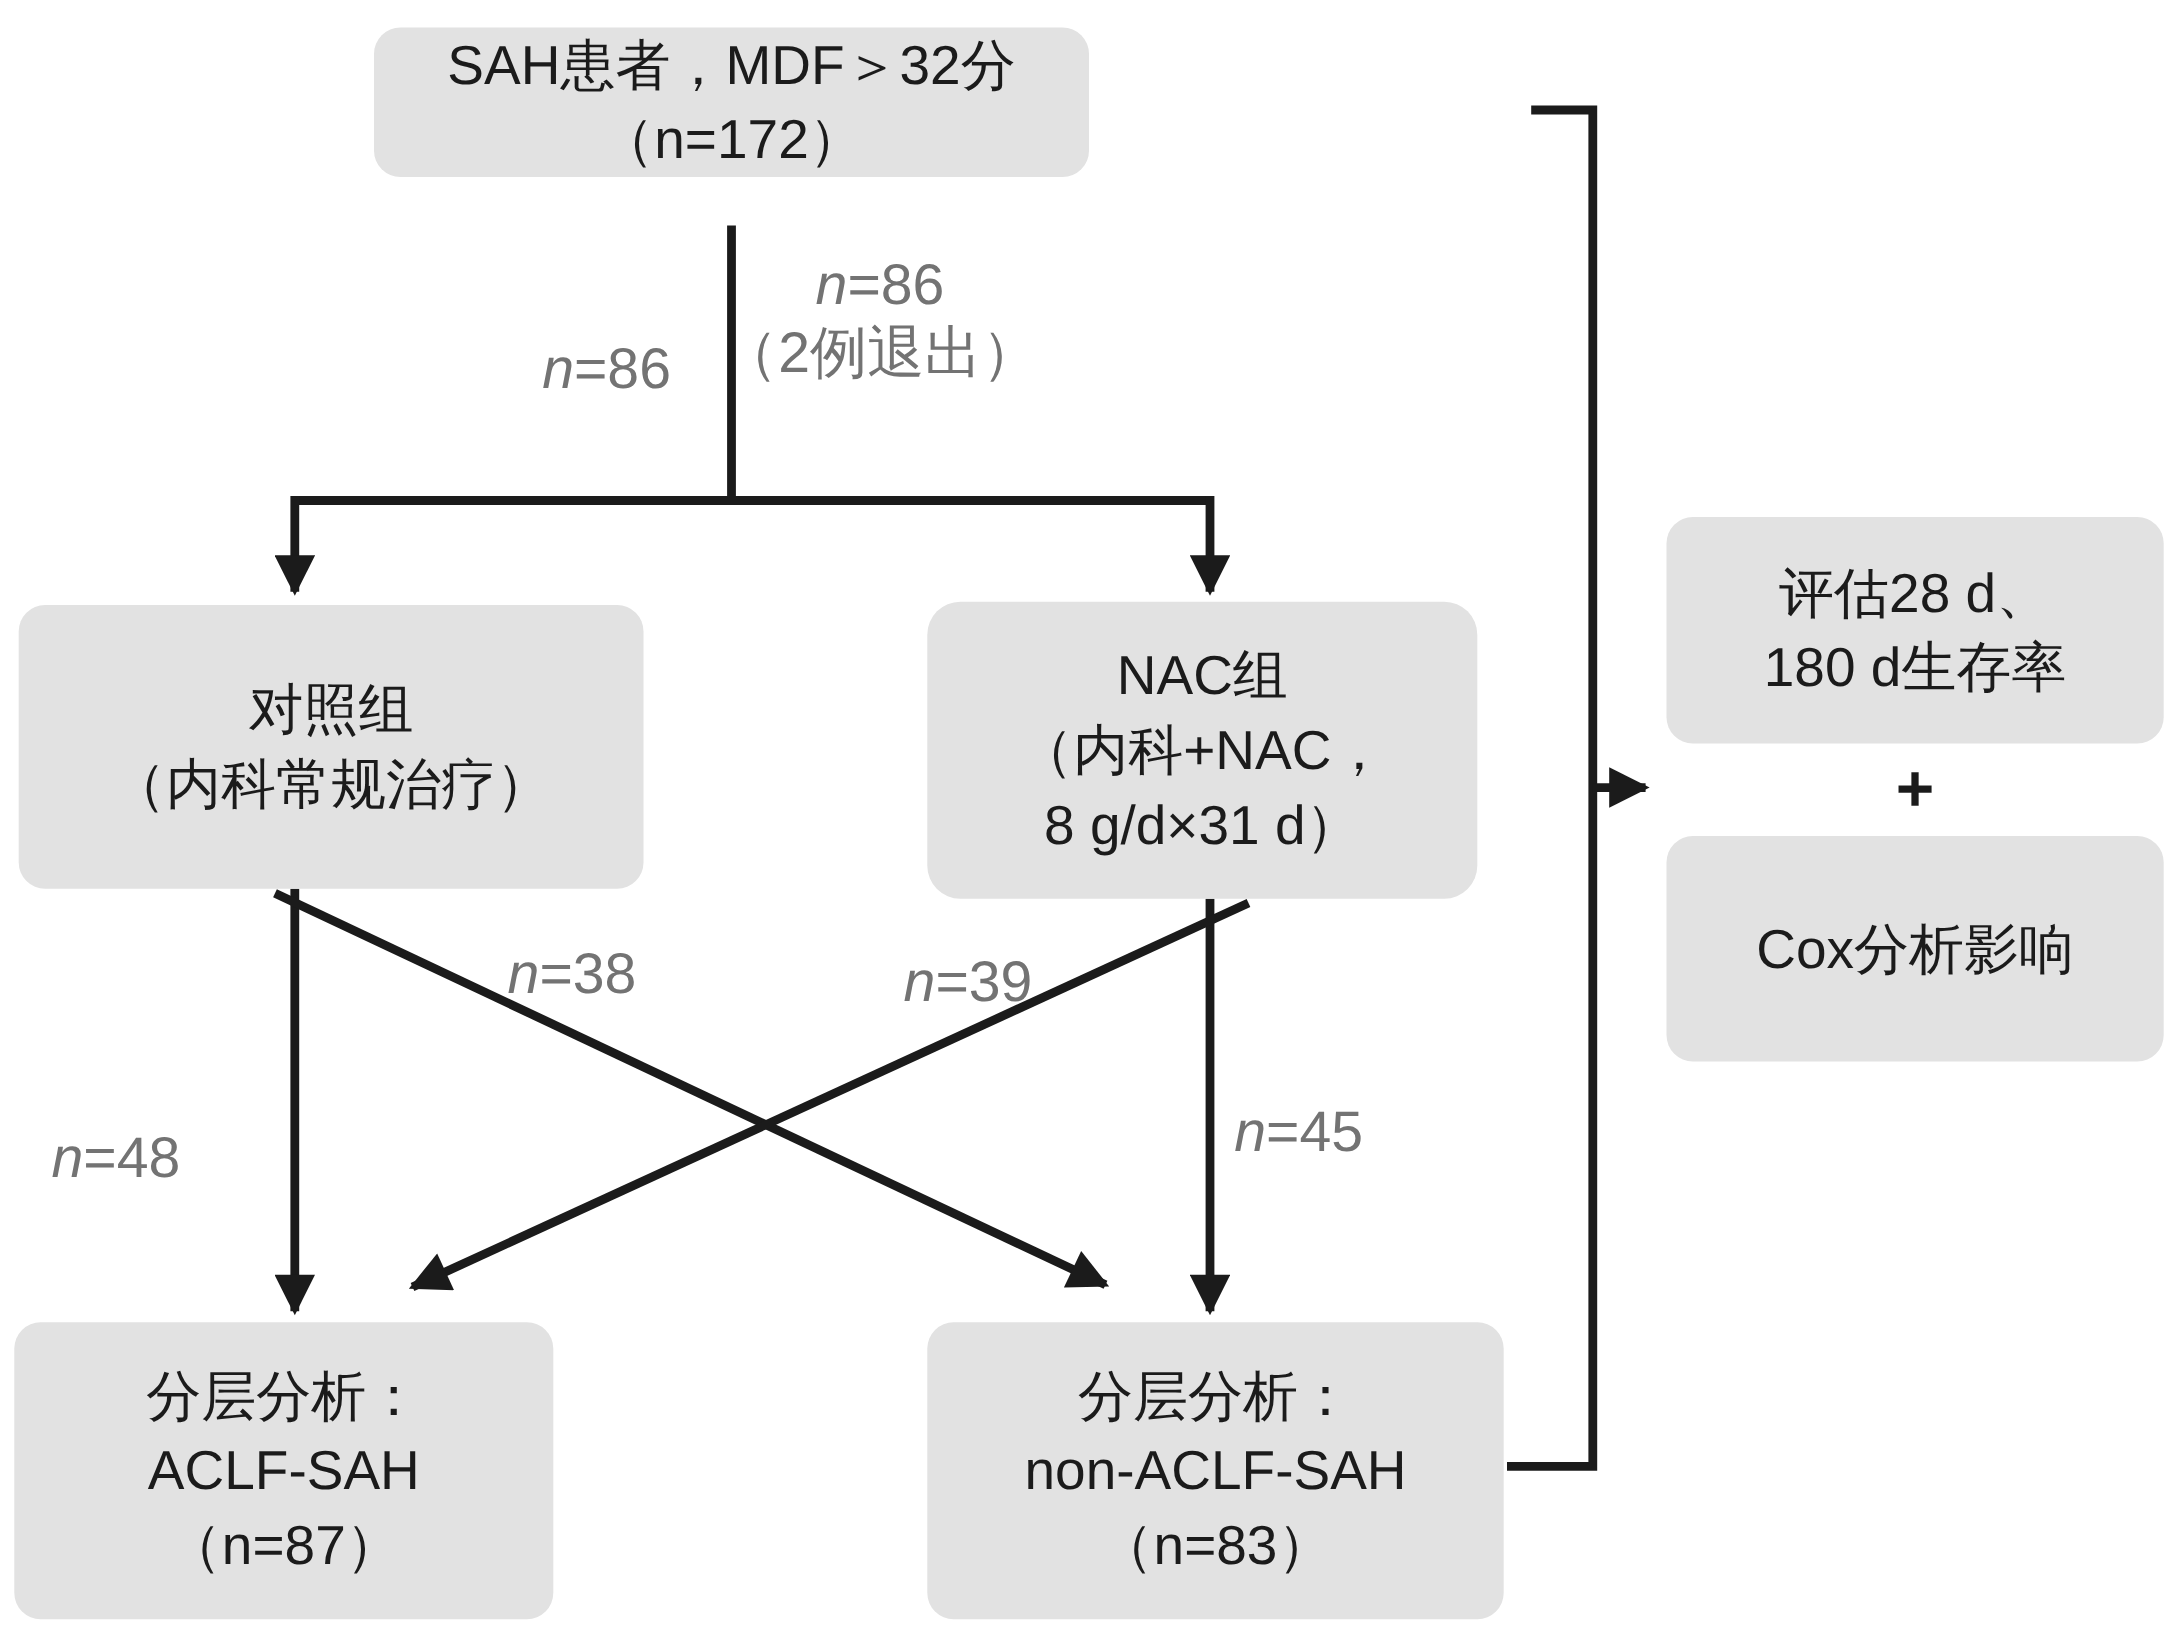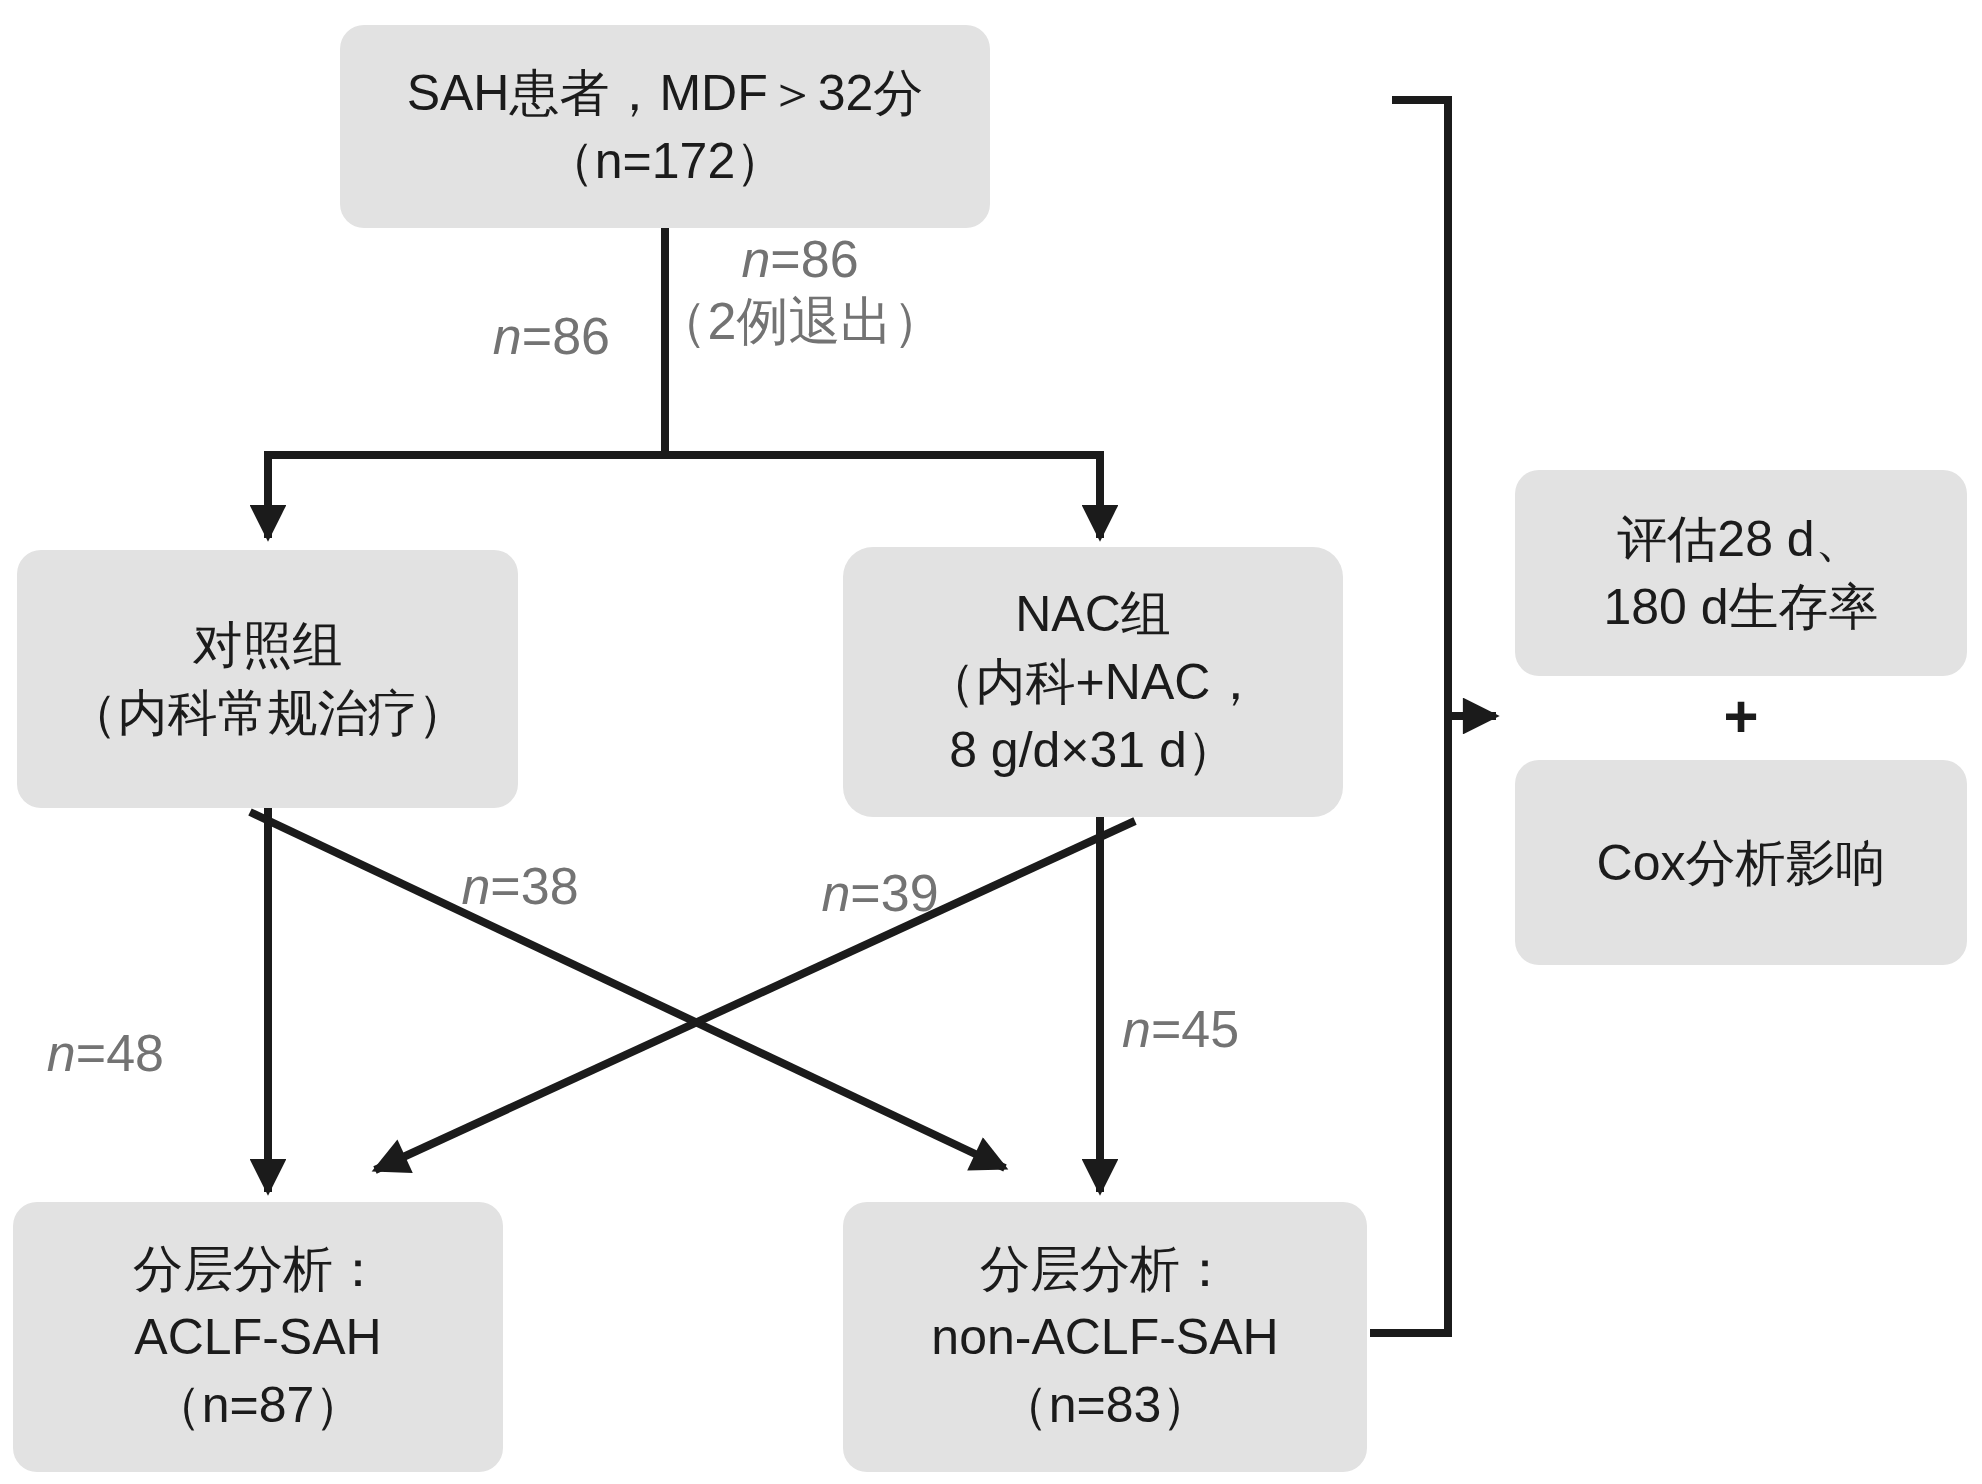--- a/index.html
+++ b/index.html
@@ -56,26 +56,26 @@
 
     <path d="M268,808 V1192" stroke="#1b1b1b" stroke-width="8" fill="none" marker-end="url(#ah)"></path>
     <path d="M1100,817 V1192" stroke="#1b1b1b" stroke-width="8" fill="none" marker-end="url(#ah)"></path>
     <path d="M250,812 L1005,1168" stroke="#1b1b1b" stroke-width="8" fill="none" marker-end="url(#ah)"></path>
     <path d="M1135,821 L375,1170" stroke="#1b1b1b" stroke-width="8" fill="none" marker-end="url(#ah)"></path>
 
     <path d="M1392,100 H1448 V1333 H1370" stroke="#1b1b1b" stroke-width="8" fill="none"></path>
     <path d="M1448,716 H1496" stroke="#1b1b1b" stroke-width="8" fill="none" marker-end="url(#ah)"></path>
   </svg>
 
-  <div class="box" style="left:340px; top:25px; width:650px; height:203px;">
+  <div class="box" style="left:340px; top:25px; width:650px; height:136px;">
     <div class="bline">SAH患者，MDF＞32分</div>
     <div class="bline">（n=172）</div>
   </div>
 
-  <div class="box" style="left:17px; top:550px; width:501px; height:258px;">
+  <div class="box" style="left:17px; top:550px; width:568px; height:258px;">
     <div class="bline">对照组</div>
     <div class="bline">（内科常规治疗）</div>
   </div>
 
   <div class="box" style="left:843px; top:547px; width:500px; height:270px;border-radius:30px;">
     <div class="bline">NAC组</div>
     <div class="bline">（内科+NAC，</div>
     <div class="bline">8 g/d×31 d）</div>
   </div>
 

